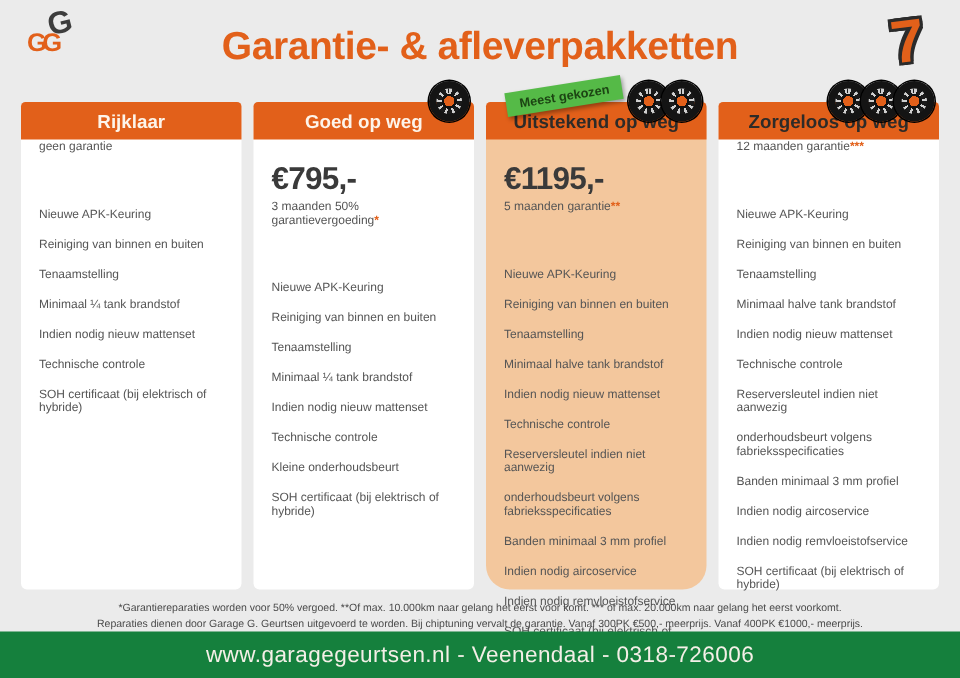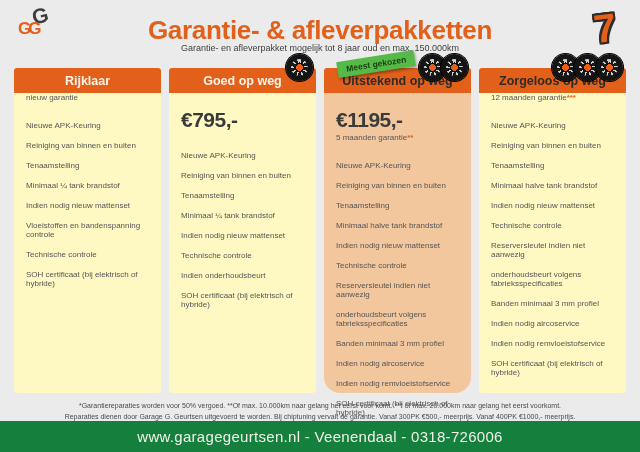--- a/index.html
+++ b/index.html
@@ -18,97 +18,96 @@
     color:#E2601A; font-size:26px; font-weight:800; letter-spacing:-0.3px; }
   .subtitle { position:absolute; top:43px; left:0; width:100%; text-align:center;
     font-size:9px; color:#3f3f3f; }
   .numeral-seven { position:absolute; right:24px; top:6px; font-size:40px; font-weight:800;
     color:#E2601A; transform:rotate(-7deg);
     text-shadow:2px 2px 0 #2b2b2b,-2px -2px 0 #2b2b2b,2px -2px 0 #2b2b2b,-2px 2px 0 #2b2b2b,
                 2px 0 0 #2b2b2b,-2px 0 0 #2b2b2b,0 2px 0 #2b2b2b,0 -2px 0 #2b2b2b; }
   
   .columns { position:absolute; top:68px; left:14px; right:14px; height:325px;
     display:flex; gap:8px; }
-  .card { flex:1; position:relative; background:#fef9c3; border-radius:4px; }
+  .card { flex:1; position:relative; background:#ffffff; border-radius:4px; }
   .card.highlight { background:#F3C79D; border-radius:4px 4px 16px 16px; }
   .card-head { height:25px; background:#E2601A; display:flex; align-items:center;
     justify-content:center; font-weight:800; font-size:12.5px; color:#FDF4EA;
     border-radius:3px 3px 0 0; }
   .card.dark-head .card-head { color:#2E2B28; }
   .wheels { position:absolute; top:-14px; right:3px; display:flex; z-index:3; }
   .wheel { width:27px; height:27px; margin-left:-5px; border-radius:50%;
     border:5px solid #141414;
     background:
       radial-gradient(circle, #E2601A 0 3.5px, #111 3.5px 5px, transparent 5px),
       repeating-conic-gradient(#cfcfcf 0deg 13deg, #1a1a1a 13deg 38deg);
     box-shadow:0 0 0 1px #000; }
   .badge { position:absolute; top:-12px; left:13px; z-index:4; background:#55BA47;
     color:#1C4413; font-size:8.5px; font-weight:800; padding:3px 9px;
     transform:rotate(-9deg); box-shadow:1px 2px 3px rgba(0,0,0,.35); }
   .price { margin:15px 12px 1px; font-size:21px; font-weight:800; color:#3a3a3a;
     letter-spacing:-0.5px; }
   .note { margin:0 12px; font-size:8px; color:#555; }
   .note .marks { color:#E2601A; font-weight:700; }
-  .items { margin:13px 12px 0; }
+  .items { margin:30px 12px 0; }
   .pkg-item { font-size:8px; color:#555; padding:5.5px 0; }
   
   .footnote { position:absolute; top:401px; left:0; width:100%; text-align:center;
     font-size:7px; color:#4a4a4a; line-height:1.55; }
   .footer { position:absolute; left:0; right:0; bottom:0; height:31px; background:#15803d;
     display:flex; align-items:center; justify-content:center; }
   .footer-text { color:#F4EFE7; font-size:15px; letter-spacing:0.3px; }
 </style>
 </head>
 <body>
 
 <div class="canvas">
 
   <div class="logo">
     <span class="logo-g-top">G</span>
     <span class="logo-gg">GG</span>
   </div>
   <div class="title">Garantie- &amp; afleverpakketten</div>
-  <div class="subtitle">Garantie- en afleverpakket mogelijk tot 8 jaar oud en max. 150.000km</div>
   <div class="numeral-seven">7</div>
 
   <div class="columns">
 
     <div class="card">
       <div class="card-head">
         <span>Rijklaar</span>
       </div>
-      <div class="note"><span>nieuw garantie</span><span class="marks"></span></div>
+      <div class="note"><span>geen garantie</span><span class="marks"></span></div>
       <div class="items">
           <div class="pkg-item">Nieuwe APK-Keuring</div>
           <div class="pkg-item">Reiniging van binnen en buiten</div>
           <div class="pkg-item">Tenaamstelling</div>
           <div class="pkg-item">Minimaal ¼ tank brandstof</div>
           <div class="pkg-item">Indien nodig nieuw mattenset</div>
-          <div class="pkg-item">Vloeistoffen en bandenspanning controle</div>
           <div class="pkg-item">Technische controle</div>
           <div class="pkg-item">SOH certificaat (bij elektrisch of hybride)</div>
         </div>
     </div>
 
     <div class="card">
       <div class="wheels">
           <span class="wheel"></span>
         </div>
       <div class="card-head">
         <span>Goed op weg</span>
       </div>
       <div class="price">€795,-</div>
+      <div class="note"><span>3 maanden 50% garantievergoeding</span><span class="marks">*</span></div>
       <div class="items">
           <div class="pkg-item">Nieuwe APK-Keuring</div>
           <div class="pkg-item">Reiniging van binnen en buiten</div>
           <div class="pkg-item">Tenaamstelling</div>
           <div class="pkg-item">Minimaal ¼ tank brandstof</div>
           <div class="pkg-item">Indien nodig nieuw mattenset</div>
           <div class="pkg-item">Technische controle</div>
-          <div class="pkg-item">Indien onderhoudsbeurt</div>
+          <div class="pkg-item">Kleine onderhoudsbeurt</div>
           <div class="pkg-item">SOH certificaat (bij elektrisch of hybride)</div>
         </div>
     </div>
 
     <div class="card highlight dark-head">
       <div class="badge">Meest gekozen</div>
       <div class="wheels">
           <span class="wheel"></span>
           <span class="wheel"></span>
         </div>

